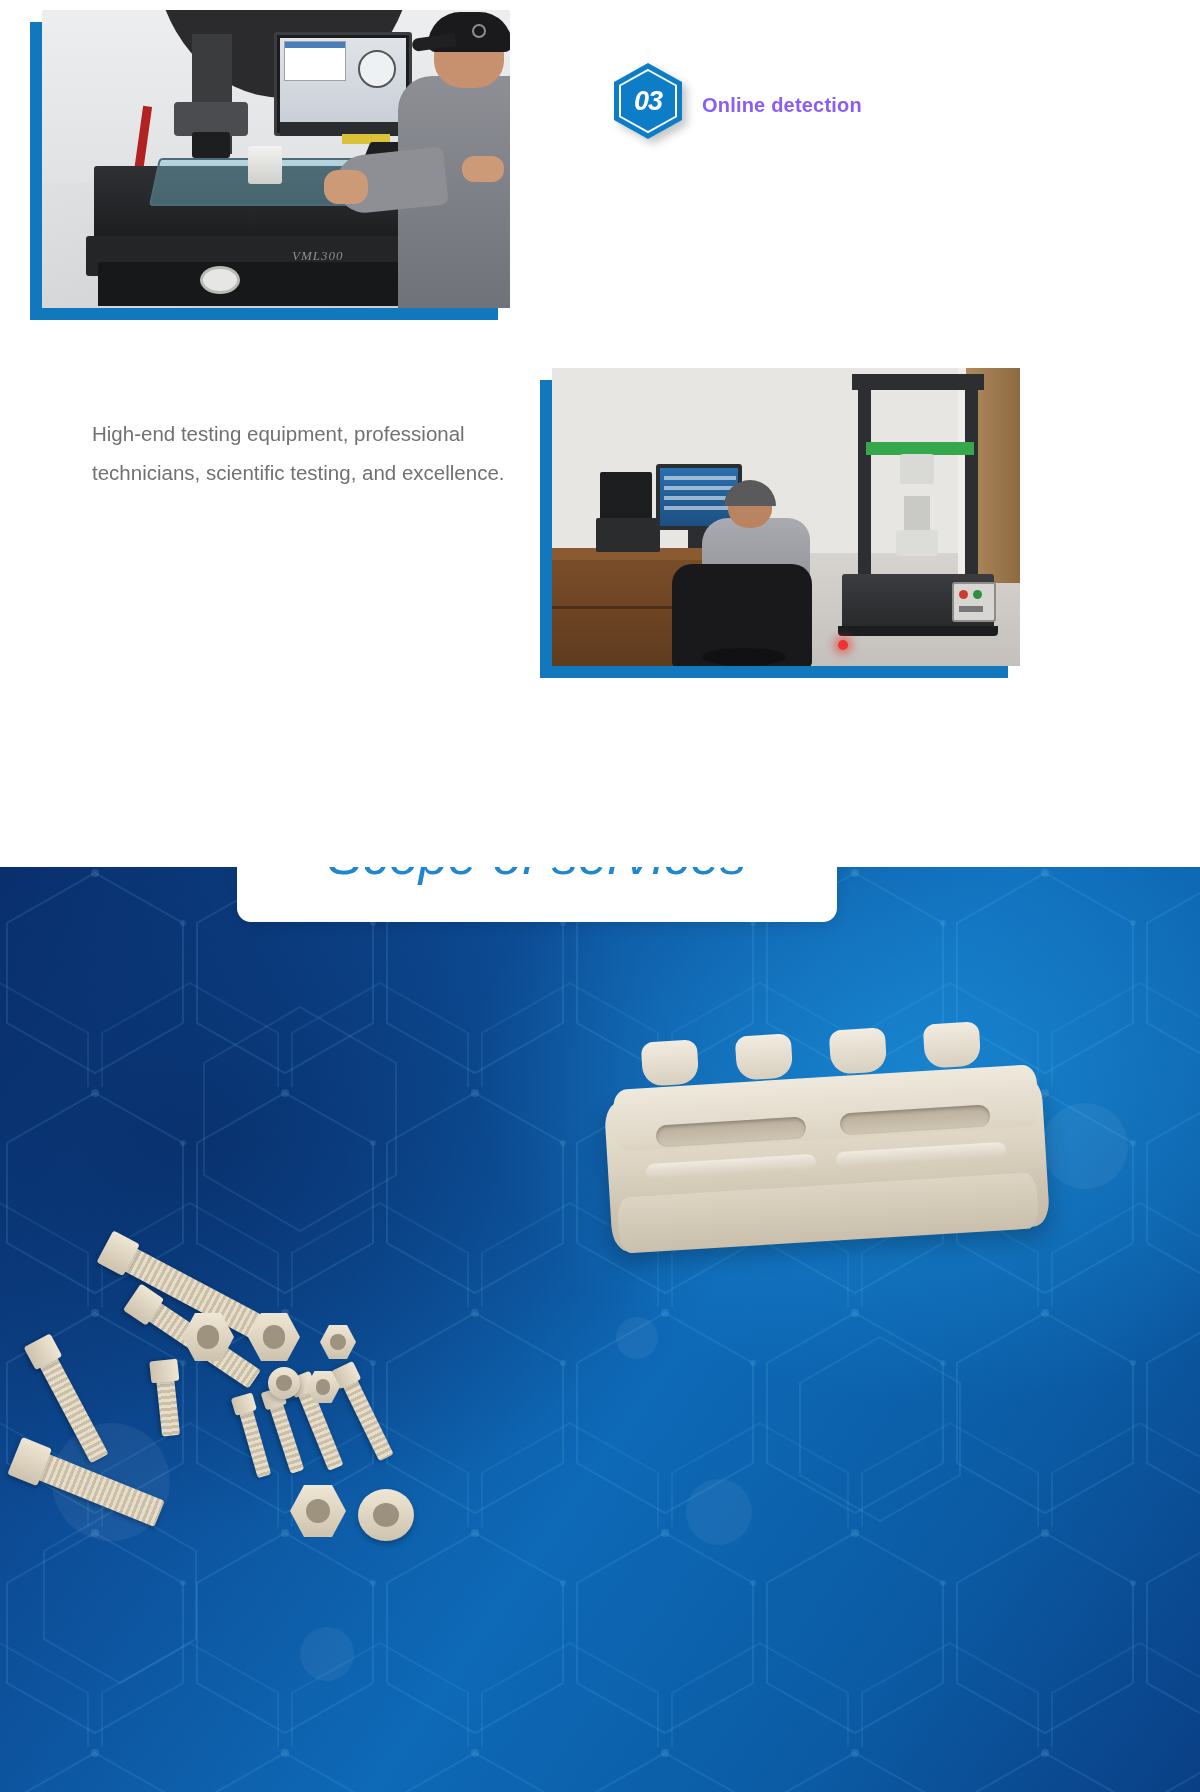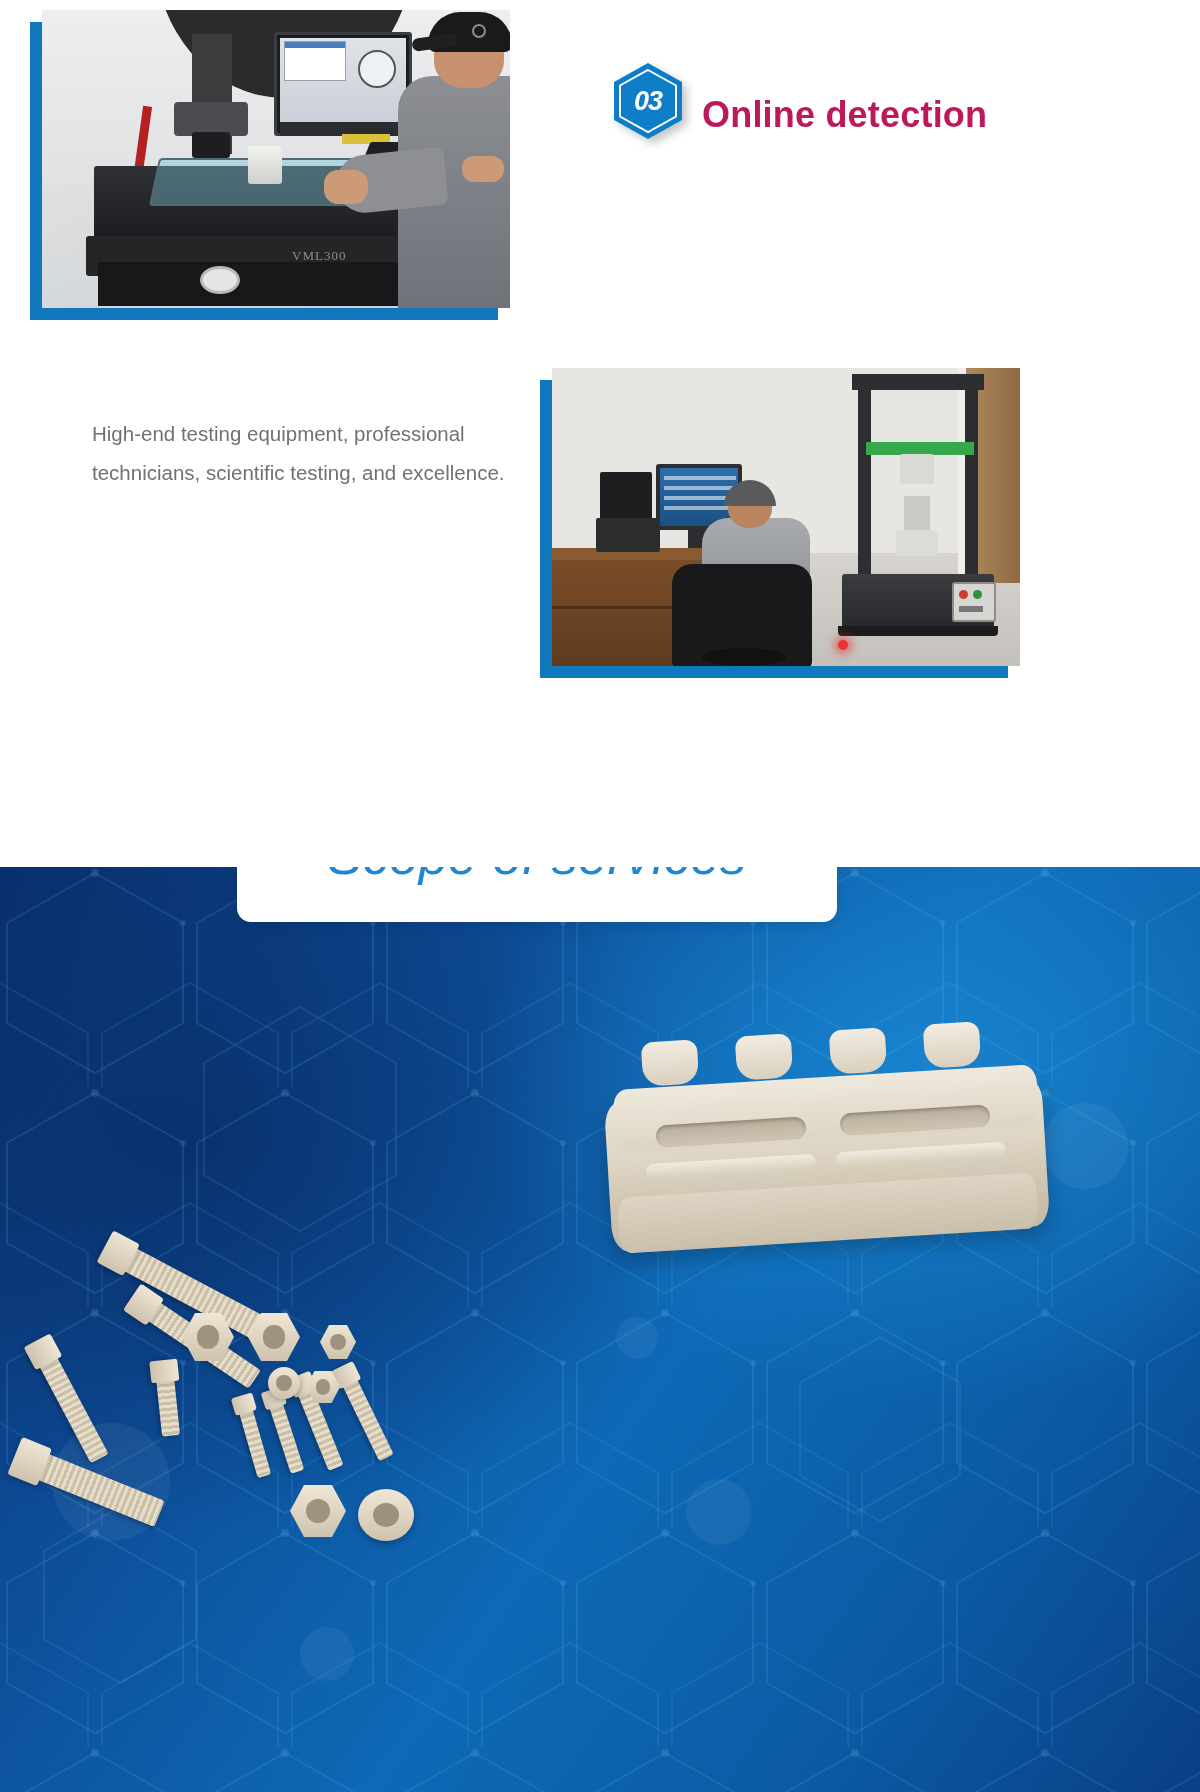--- a/index.html
+++ b/index.html
@@ -9,21 +9,21 @@
     font-family:"Liberation Sans", sans-serif;
     background:#ffffff;
     position:relative;
     overflow:hidden;
   }
 
   
   .top-area { position:absolute; left:0; top:0; width:1200px; height:867px; background:#fff; }
 
   
-  .photo-frame { position:absolute; }
+  .photo-frame { position:absolute;font-style:italic; }
   .photo-frame .offset {
     position:absolute; left:0; top:0; width:100%; height:100%;
     background:#1278be;
   }
   .photo-frame .shot {
     position:absolute; left:12px; top:-12px; width:100%; height:100%;
     overflow:hidden; background:#cfd2d4;
   }
 
   
@@ -100,22 +100,22 @@
   .feature { position:absolute; }
   .hexbadge { position:relative; width:72px; height:78px; flex:0 0 auto;
       filter:drop-shadow(5px 5px 4px rgba(0,0,0,.22)); }
   .hexbadge svg { display:block; width:72px; height:78px; }
   .hexbadge .num {
       position:absolute; left:0; top:0; width:72px; height:78px;
       display:flex; align-items:center; justify-content:center;
       color:#fff; font-size:27px; font-weight:bold; font-style:italic;
       letter-spacing:-1px; font-family:"Liberation Sans", sans-serif;
   }
-  .feat-head-row { display:flex; align-items:flex-end; gap:18px; }
-  .feat-title { font-size:36px; font-weight:bold; color:#be185d; line-height:1.42; padding-top:9px; letter-spacing:.2px; }
+  .feat-head-row { display:flex; align-items:center; gap:18px; }
+  .feat-title { font-size:20px; font-weight:bold; color:#8b5cf6; line-height:1.42; padding-top:9px; letter-spacing:.2px; }
   .feat-body { color:#717171; font-size:20.5px; line-height:1.92; }
 
   #feature-03 { left:612px; top:62px; width:410px; }
   #feature-03 .feat-body { margin-top:10px; }
   #feature-04 { left:36px; top:392px; width:470px; }
   #feature-04 .feat-body { margin-top:22px; margin-left:56px; }
 
   
   .blue-area {
     position:absolute; left:0; top:867px; width:1200px; height:925px;

